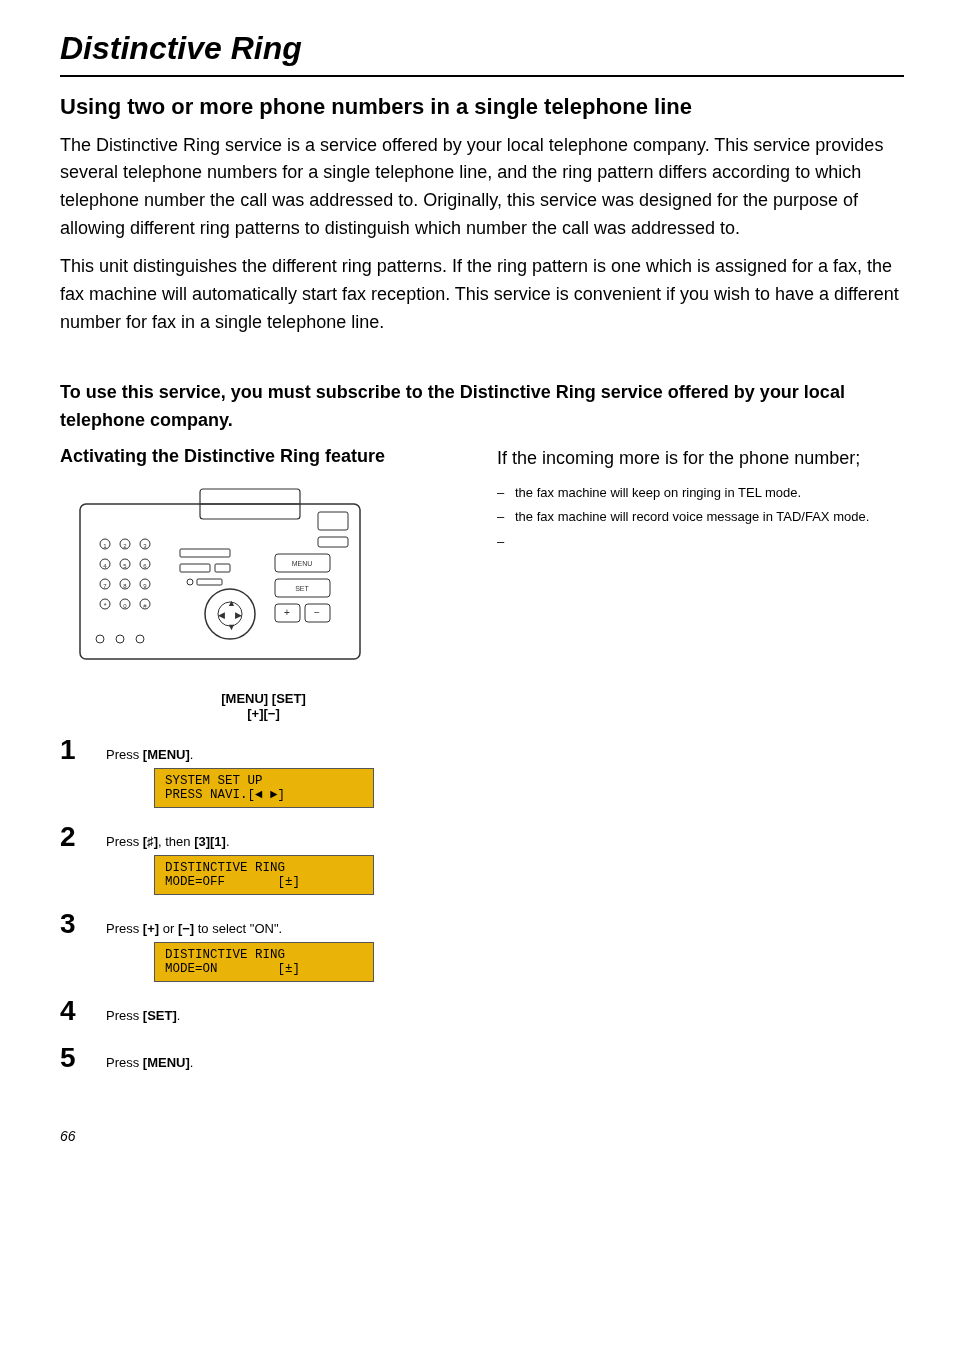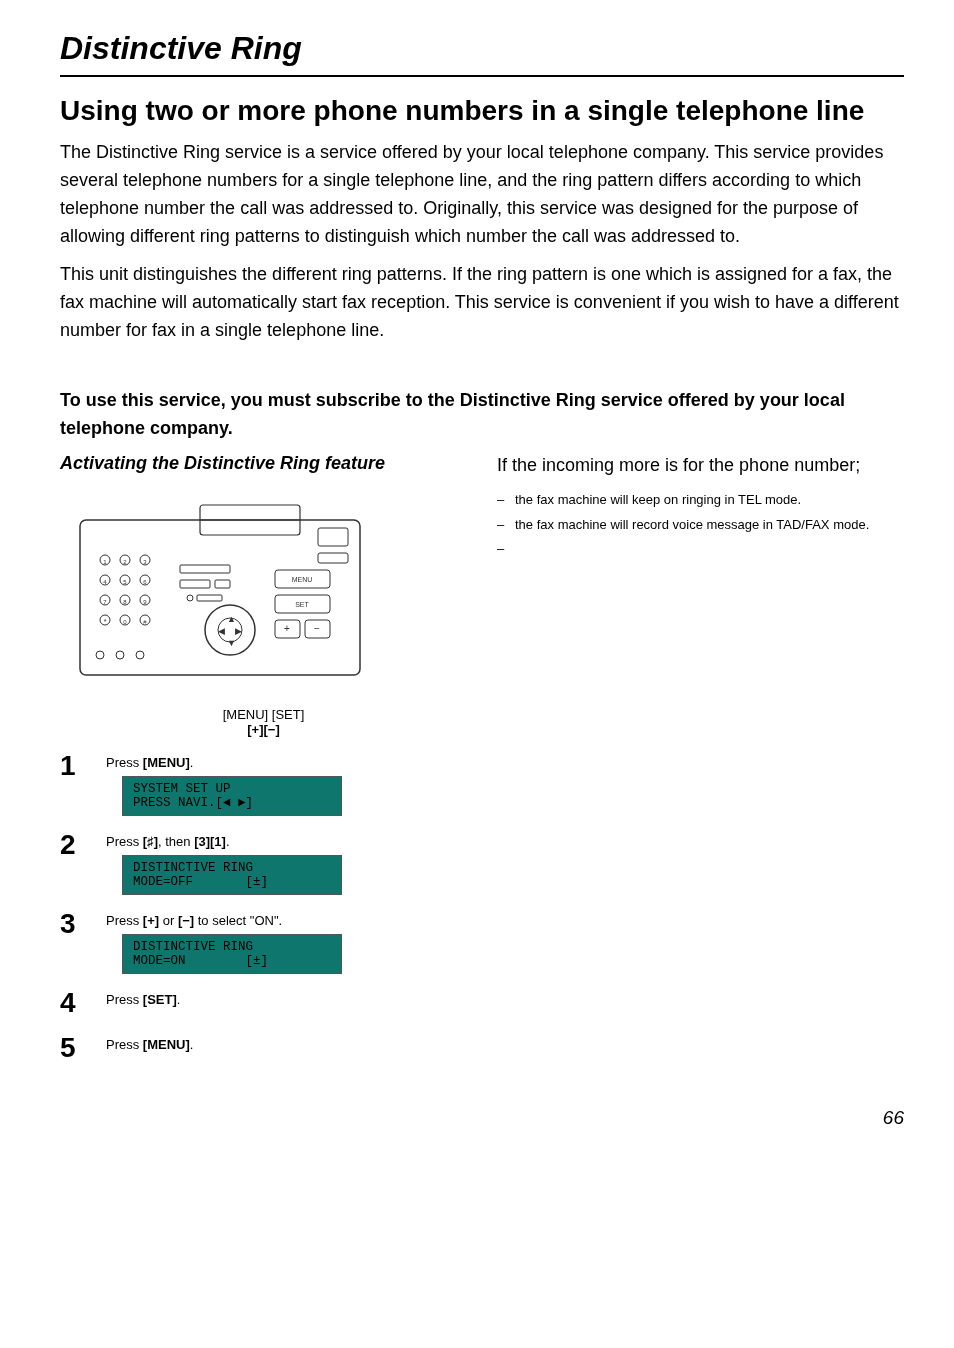--- a/index.html
+++ b/index.html
@@ -14,21 +14,21 @@
     }
     .page-title {
       font-style: italic;
       font-size: 32px;
       font-weight: bold;
       margin-bottom: 6px;
       padding-bottom: 8px;
       border-bottom: 2px solid #000;
     }
     .section-title {
-      font-size: 28px;
+      font-size: 22px;
       font-weight: bold;
       margin: 16px 0 10px 0;
       line-height: 1.3;
     }
     .body-text {
       font-size: 18px;
       line-height: 1.55;
       margin-bottom: 10px;
     }
     .bold-text {
@@ -42,28 +42,27 @@
     }
     .col-left {
       flex: 1;
     }
     .col-right {
       flex: 1;
     }
     .subsection-title {
       font-size: 18px;
       font-weight: bold;
-      margin-bottom: 24px;
+      margin-bottom: 16px;
       line-height: 1.3;
-      font-style: italic;
     }
     .fax-label {
       text-align: center;
       font-size: 13px;
-      font-weight: normal;
+      font-weight: bold;
       margin-top: 4px;
     }
     .fax-sublabel {
       text-align: center;
       font-size: 13px;
       font-weight: bold;
     }
     
     .step {
       display: flex;
@@ -77,52 +76,52 @@
       min-width: 36px;
       line-height: 1.1;
     }
     .step-content {
       flex: 1;
       padding-top: 4px;
     }
     .step-text {
       font-size: 13px;
       margin-bottom: 6px;
+      margin-top: 8px;
     }
     .lcd-box {
       border: 1px solid #555;
-      background: #0f766e;
+      background: #eab308;
       font-family: 'Courier New', Courier, monospace;
       font-size: 12.5px;
       padding: 5px 10px;
       display: inline-block;
       white-space: pre;
-      margin-left: 16px;
+      margin-left: 48px;
       min-width: 220px;
     }
     
     .bullet-list {
       list-style: none;
       padding: 0;
       margin: 4px 0;
     }
     .bullet-list li {
       display: flex;
       gap: 6px;
       margin-bottom: 5px;
       line-height: 1.5;
     }
     .bullet-dash {
       min-width: 12px;
     }
     .page-number {
       font-style: italic;
-      font-size: 19px;
-      margin-top: 30px;
-      text-align: right;
+      font-size: 14px;
+      margin-top: 38px;
     }
 
     
     .fax-svg-container {
       width: 300px;
       margin: 8px 0 0 10px;
     }
   </style>
 </head>
 <body>

